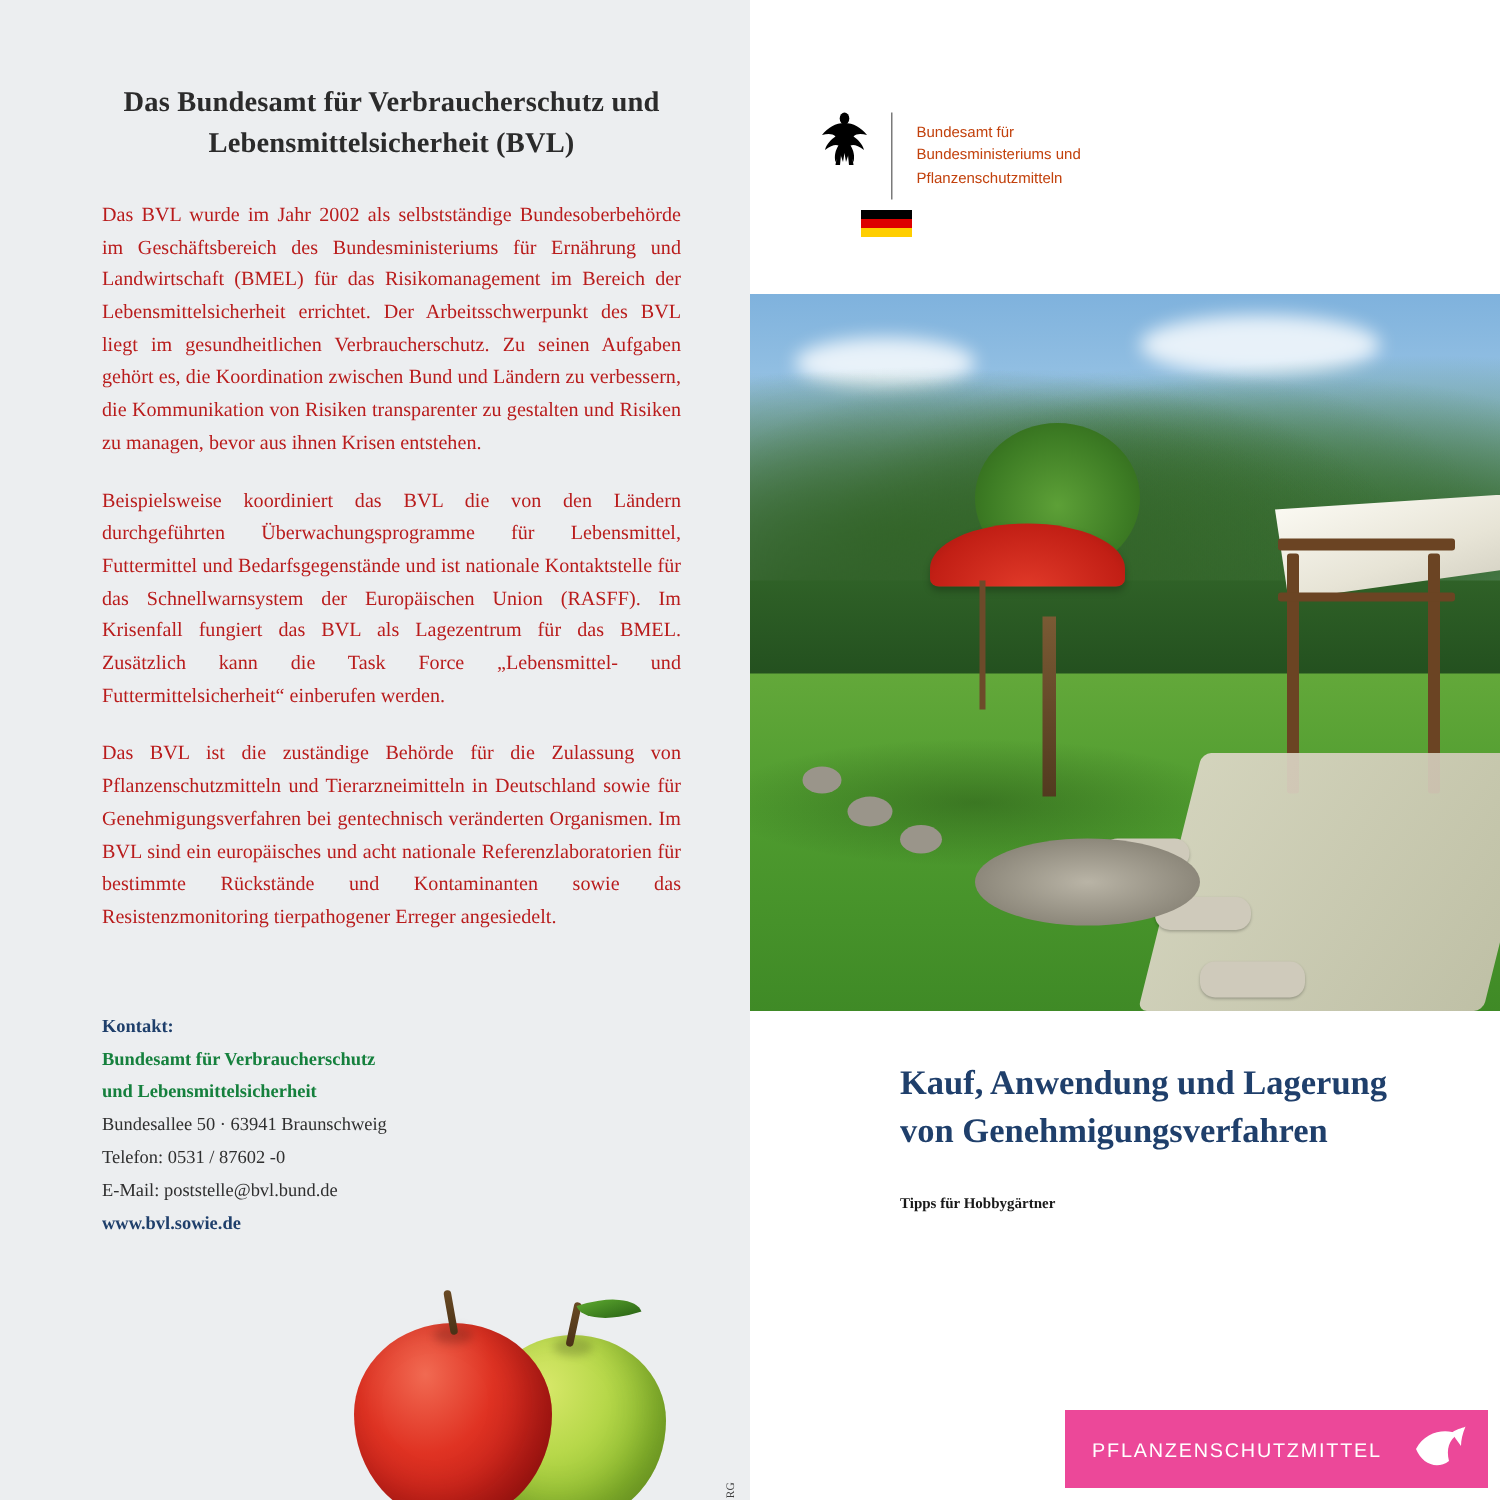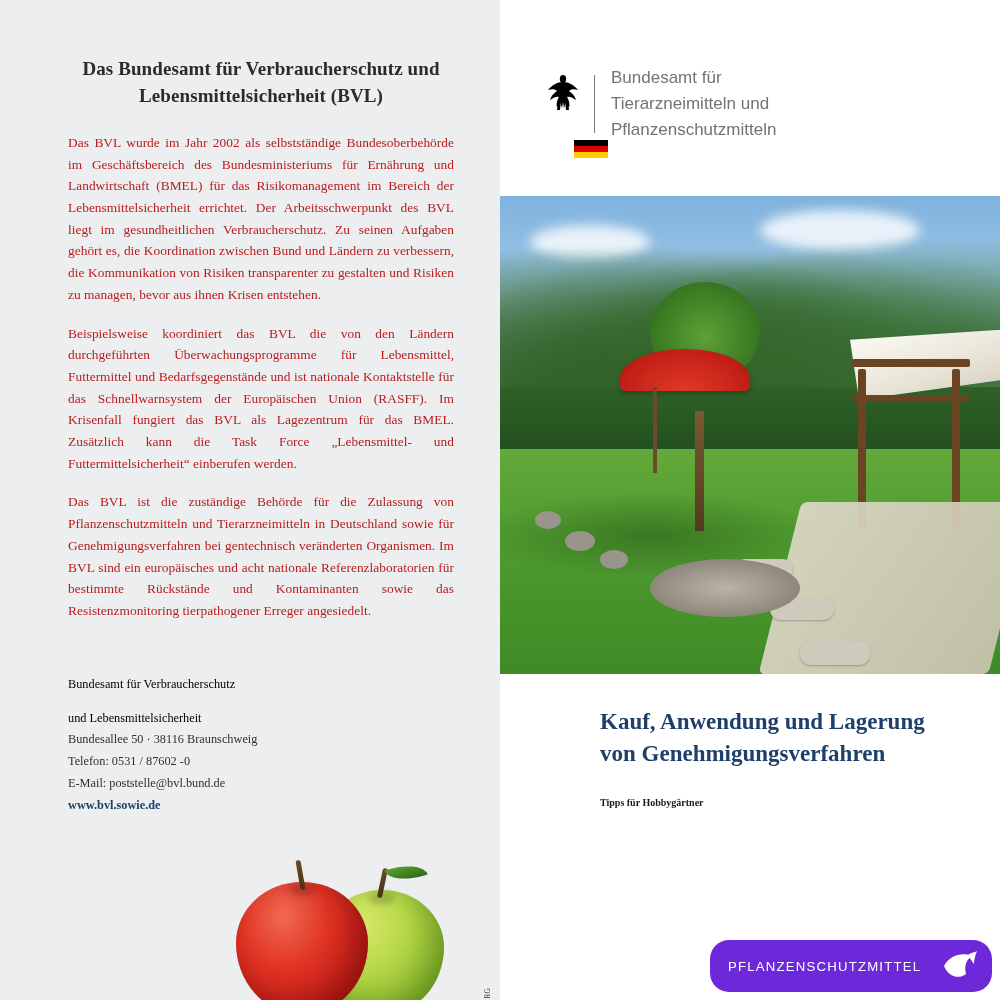--- a/index.html
+++ b/index.html
@@ -50,23 +50,22 @@
     font-family: "Liberation Serif", serif;
     font-size: 12.3px;
     line-height: 1.78;
     color: #2f2f2f;
   }
   .contact-head {
     font-weight: bold;
     color: #1f3f6b;
   }
   .contact-strong {
-    font-weight: normal;
-    color: #000000;
-    margin-top: 12px;
+    font-weight: bold;
+    color: #15803d;
   }
   .contact-link {
     font-weight: bold;
     color: #1f3f6b;
     text-decoration: none;
   }
 
   
   .credit {
     position: absolute;
@@ -161,23 +160,23 @@
   .flag-black { background: #000000; }
   .flag-red { background: #dd0000; }
   .flag-gold { background: #ffce00; }
   .logo-divider {
     width: 1px; height: 58px;
     background: #7a7a7a;
     margin-right: 16px;
   }
   .logo-text {
     font-family: "Liberation Sans", sans-serif;
-    font-size: 17px;
+    font-size: 10px;
     line-height: 1.52;
-    color: #737373;
+    color: #c2410c;
   }
 
   
   .photo {
     position: absolute;
     left: 0; top: 196px;
     width: 500px; height: 478px;
     overflow: hidden;
     background: #7fb0d6;
   }
@@ -301,25 +300,24 @@
     font-size: 10px;
     font-weight: bold;
     color: #1a1a1a;
   }
 
   
   .banner {
     position: absolute;
     left: 210px; bottom: 8px;
     width: 282px; height: 52px;
-    background: #6d28d9;
+    background: #ec4899;
     display: flex;
     align-items: center;
     padding-left: 18px;
-    border-radius: 19px;
   }
   .banner-label {
     font-family: "Liberation Sans", sans-serif;
     font-size: 13.2px;
     letter-spacing: 1.2px;
     color: #ffffff;
     font-weight: normal;
   }
   .banner-fish {
     position: absolute;
@@ -334,23 +332,24 @@
 
   <div class="left-panel">
     <div class="left-inner">
       <div class="doc-title">Das Bundesamt für Verbraucherschutz und Lebensmittelsicherheit (BVL)</div>
 
       <p class="body-par">Das BVL wurde im Jahr 2002 als selbstständige Bundesoberbehörde im Geschäftsbereich des Bundesministeriums für Ernährung und Landwirtschaft (BMEL) für das Risikomanagement im Bereich der Lebensmittelsicherheit errichtet. Der Arbeitsschwerpunkt des BVL liegt im gesundheitlichen Verbraucherschutz. Zu seinen Aufgaben gehört es, die Koordination zwischen Bund und Ländern zu verbessern, die Kommunikation von Risiken transparenter zu gestalten und Risiken zu managen, bevor aus ihnen Krisen entstehen.</p>
       <p class="body-par">Beispielsweise koordiniert das BVL die von den Ländern durchgeführten Überwachungsprogramme für Lebensmittel, Futtermittel und Bedarfsgegenstände und ist nationale Kontaktstelle für das Schnellwarnsystem der Europäischen Union (RASFF). Im Krisenfall fungiert das BVL als Lagezentrum für das BMEL. Zusätzlich kann die Task Force „Lebensmittel- und Futtermittelsicherheit“ einberufen werden.</p>
       <p class="body-par">Das BVL ist die zuständige Behörde für die Zulassung von Pflanzenschutzmitteln und Tierarzneimitteln in Deutschland sowie für Genehmigungsverfahren bei gentechnisch veränderten Organismen. Im BVL sind ein europäisches und acht nationale Referenzlaboratorien für bestimmte Rückstände und Kontaminanten sowie das Resistenzmonitoring tierpathogener Erreger angesiedelt.</p>
 
       <div class="contact-block">
+        <div class="contact-head">Kontakt:</div>
         <div class="contact-strong">Bundesamt für Verbraucherschutz</div>
         <div class="contact-strong">und Lebensmittelsicherheit</div>
-        <div>Bundesallee 50 · 38116 Braunschweig</div>
+        <div>Bundesallee 50 · 63941 Braunschweig</div>
         <div>Telefon: 0531 / 87602 -0</div>
         <div>E-Mail: poststelle@bvl.bund.de</div>
         <a class="contact-link" href="#">www.bvl.sowie.de</a>
       </div>
     </div>
 
     <div class="apples">
       <div class="apple apple-green">
           <div class="dimple"></div>
         </div>
@@ -379,21 +378,21 @@
         </svg>
         <div class="flag-bar">
           <div class="flag-black"></div>
           <div class="flag-red"></div>
           <div class="flag-gold"></div>
         </div>
       </div>
       <div class="logo-divider"></div>
       <div class="logo-text">
         <div>Bundesamt für</div>
-        <div>Tierarzneimitteln und</div>
+        <div>Bundesministeriums und</div>
         <div>Pflanzenschutzmitteln</div>
       </div>
     </div>
 
     <div class="photo">
       <div class="sky"></div>
       <div class="cloud" style="left:6%;top:6%;width:120px;height:34px;"></div>
       <div class="cloud" style="left:52%;top:3%;width:160px;height:40px;"></div>
       <div class="trees-back"></div>
       <div class="hedge"></div>

